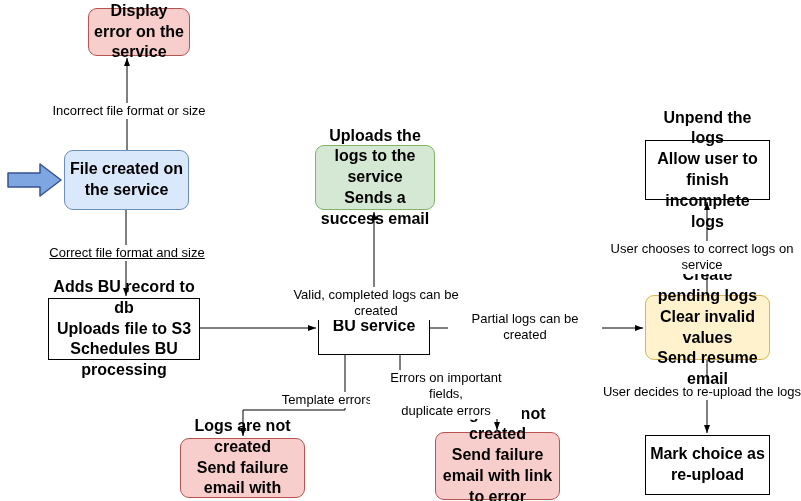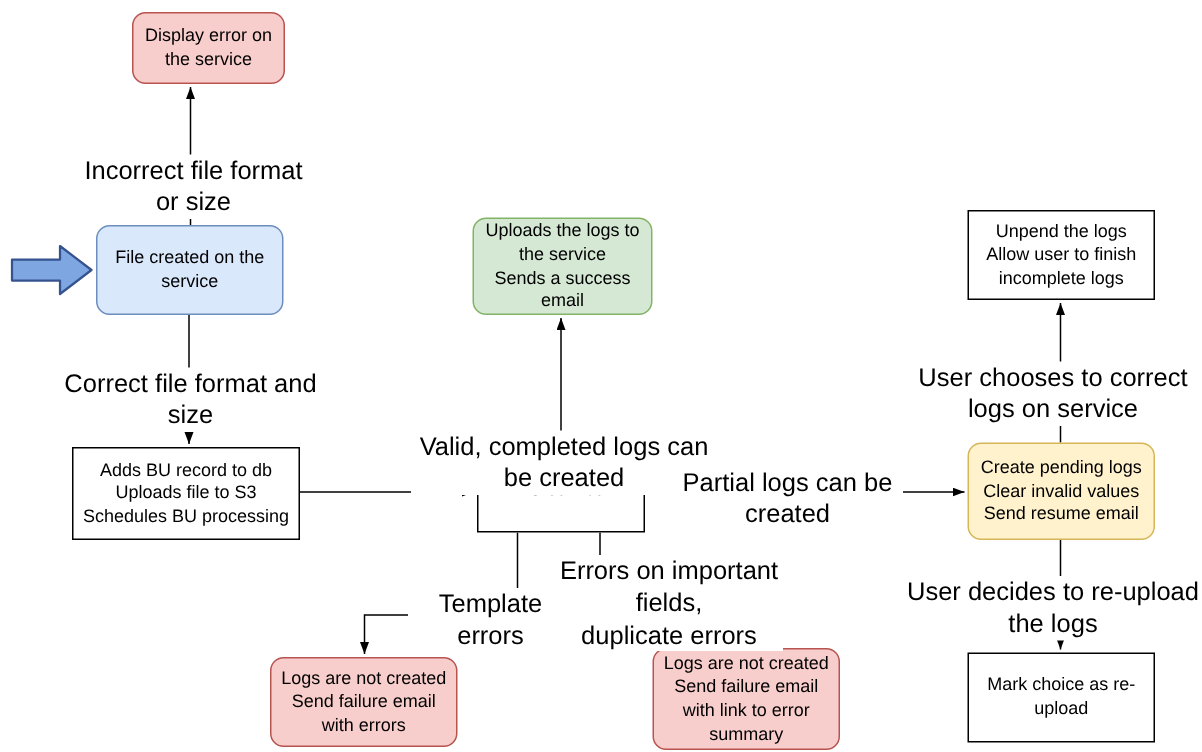--- a/index.html
+++ b/index.html
@@ -17,35 +17,36 @@
     left: 0; top: 0; width: 801px; height: 501px;
     pointer-events: none;
   }
   .node {
     position: absolute;
     box-sizing: border-box;
     display: flex;
     align-items: center;
     justify-content: center;
     text-align: center;
-    font-size: 12px;
+    font-size: 16px;
     line-height: 1.3;
     padding: 3px 4px;
     background: var(--white-fill, #fff);
     border: 1px solid var(--black-stroke, #000);
+    font-weight: bold;
   }
   .node .node-label { white-space: pre-line; }
   .rounded { border-radius: 9px; }
   .pink   { background: var(--pink-fill, #f8cecc);   border-color: var(--pink-stroke, #b85450); }
   .blue   { background: var(--blue-fill, #dae8fc);   border-color: var(--blue-stroke, #6c8ebf); }
   .green  { background: var(--green-fill, #d5e8d4);  border-color: var(--green-stroke, #82b366); }
   .yellow { background: var(--yellow-fill, #fff2cc); border-color: var(--yellow-stroke, #d6b656); }
   .edge-label {
     position: absolute;
-    font-size: 17px;
+    font-size: 13px;
     line-height: 1.25;
     text-align: center;
     background: var(--canvas-bg, #fff);
     white-space: pre-line;
     padding: 0 2px;
   }
   .block-arrow { position: absolute; }
 </style>
 </head>
 <body>
@@ -116,21 +117,21 @@
 Send failure email with errors</span>
   </div>
 
   <div class="node pink rounded" style="left:435px; top:432px; width:125px; height:68px;">
     <span class="node-label">Logs are not created
 Send failure email with link to error summary</span>
   </div>
 
   <div class="edge-label" style="left:47px; top:103px; width:160px;">Incorrect file format or size</div>
 
-  <div class="edge-label" style="left:40px; top:245px; width:170px;">Correct file format and size</div>
+  <div class="edge-label" style="left:40px; top:245px; width:170px;text-decoration:underline;">Correct file format and size</div>
 
   <div class="edge-label" style="left:274px; top:245px; width:200px;margin-top:42px;">Valid, completed logs can be created</div>
 
   <div class="edge-label" style="left:448px; top:311px; width:150px;">Partial logs can be created</div>
 
   <div class="edge-label" style="left:600px; top:241px; width:200px;">User chooses to correct logs on service</div>
 
   <div class="edge-label" style="left:600px; top:384px; width:200px;">User decides to re-upload the logs</div>
 
   <div class="edge-label" style="left:272px; top:392px; width:106px;">Template errors</div>

